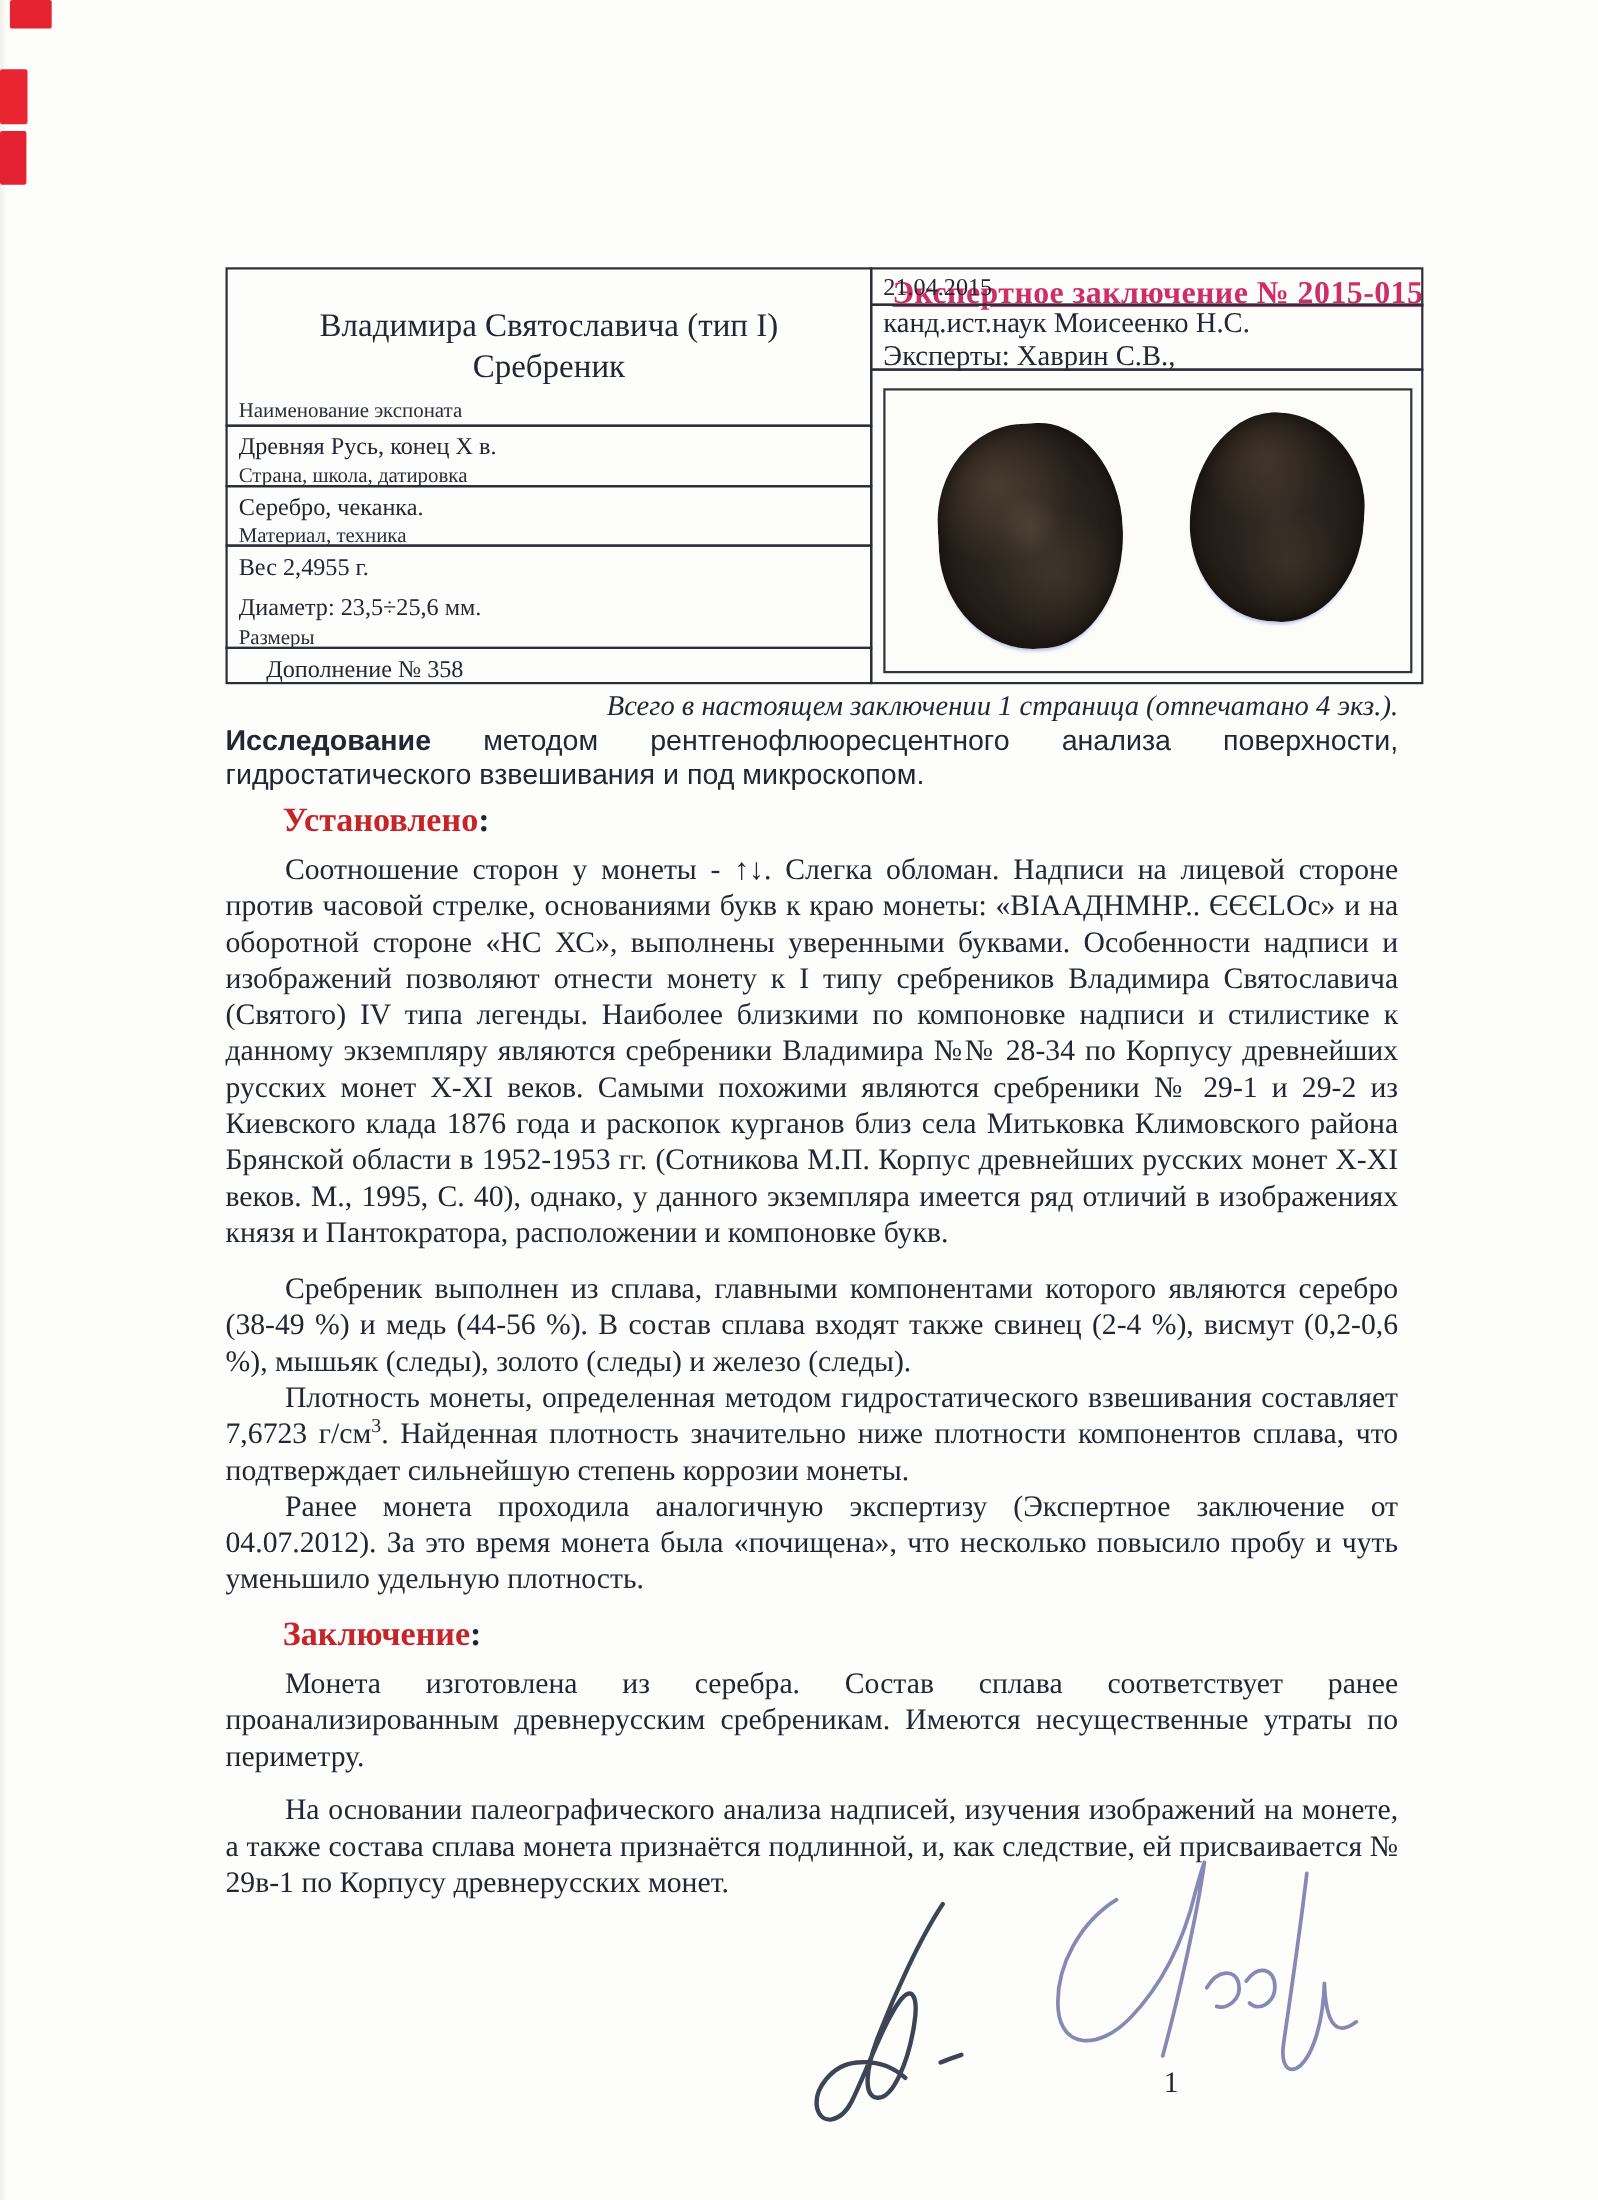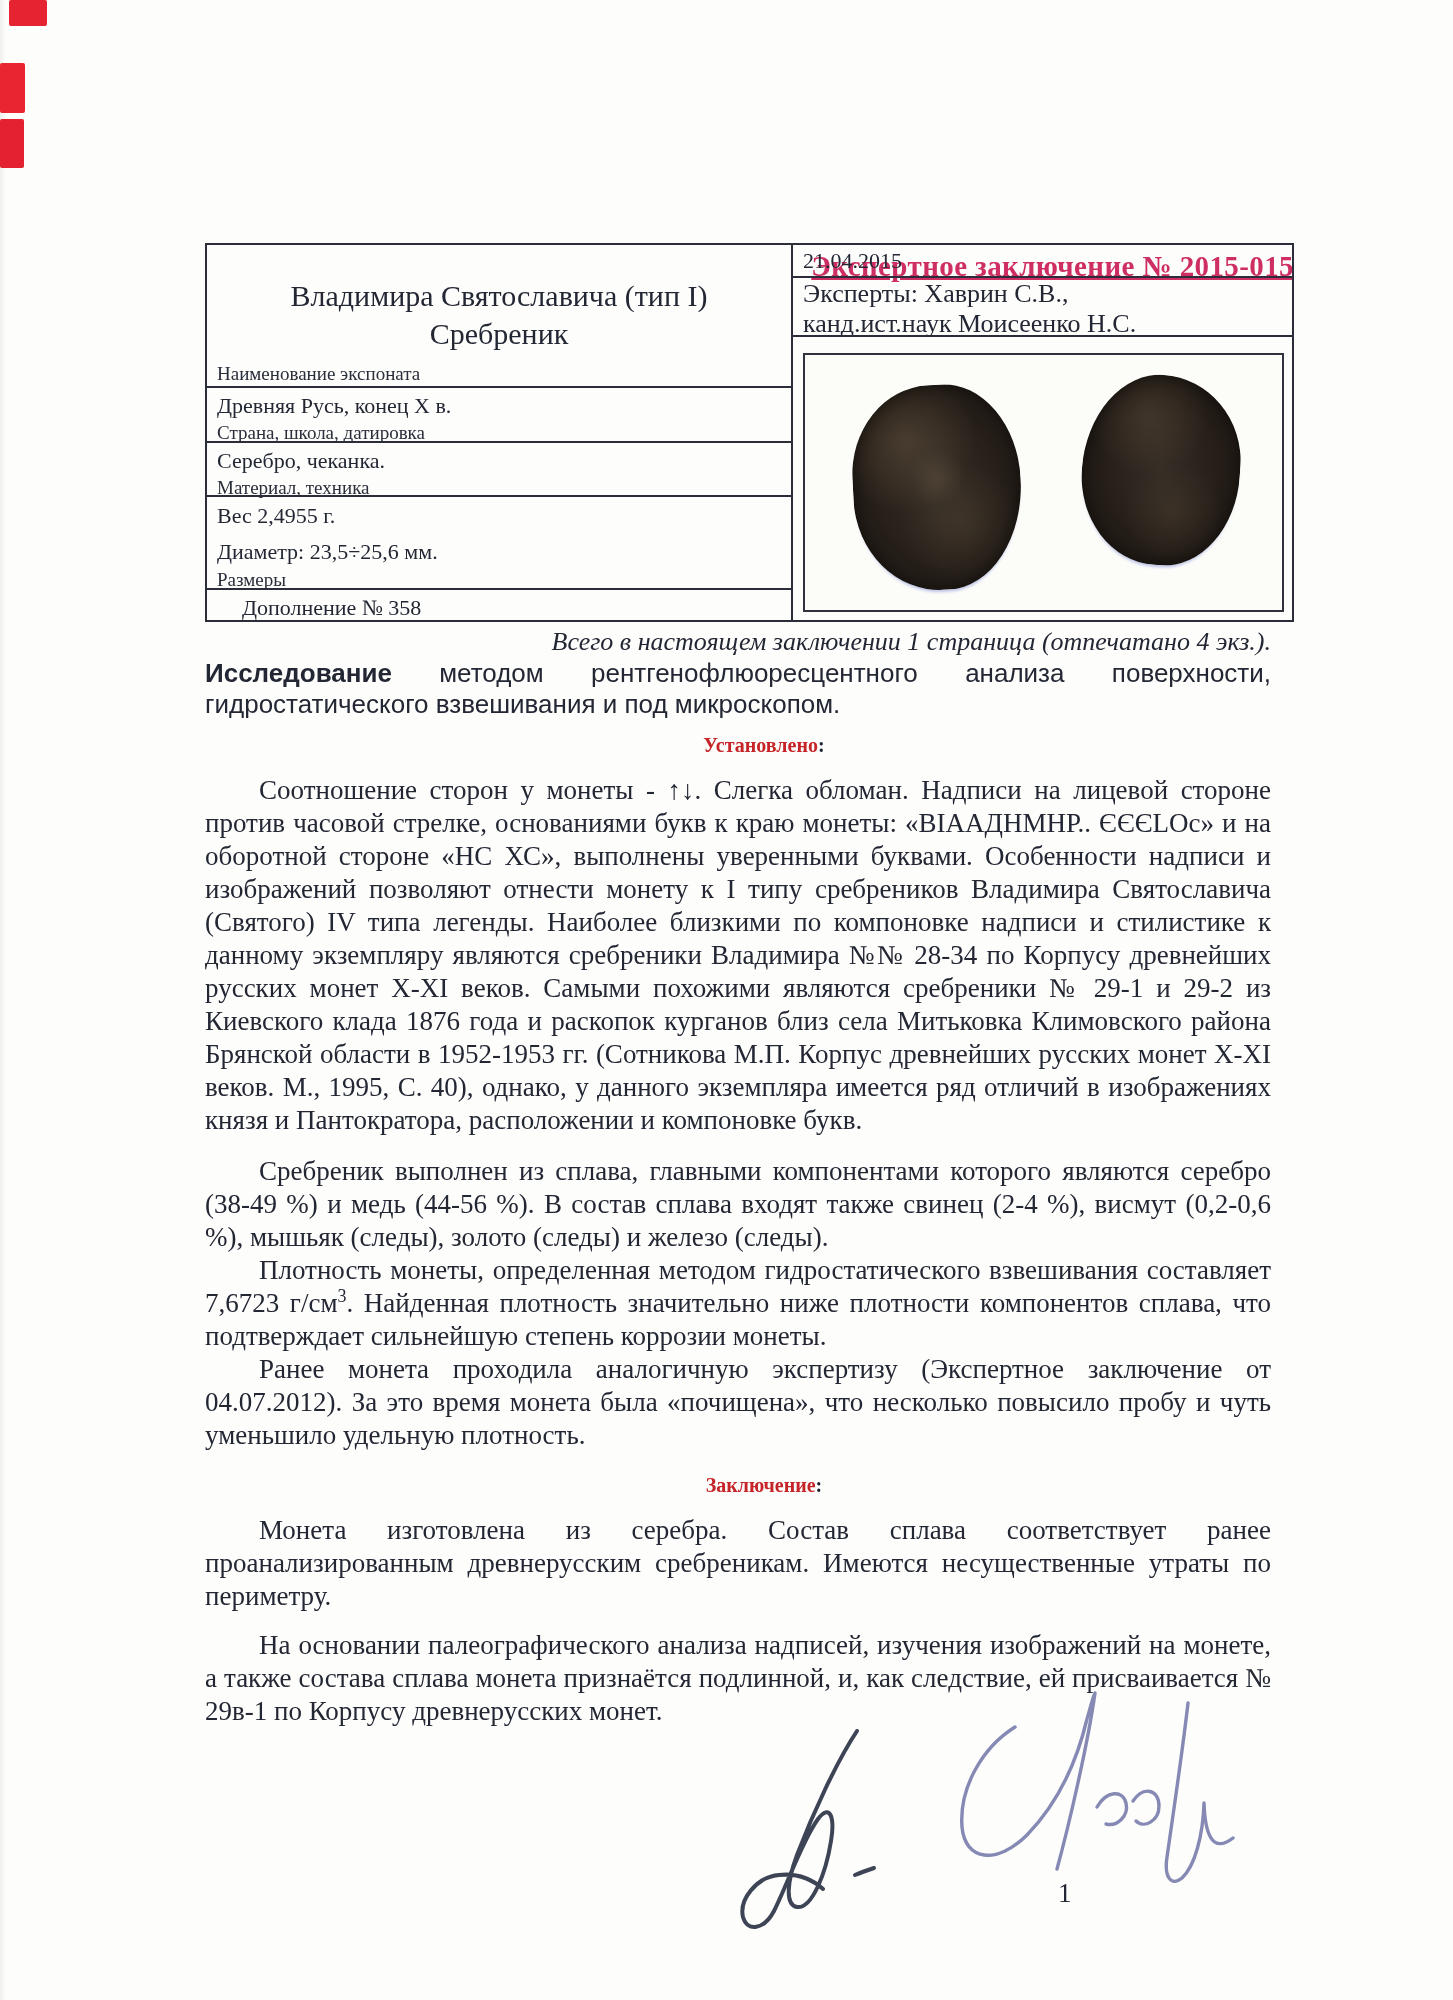--- a/index.html
+++ b/index.html
@@ -85,22 +85,22 @@
   }
   .copies-note{
     text-align:right;font-style:italic;font-size:26px;line-height:30px;
   }
   .method-par{
     font-family:"Liberation Sans", sans-serif;
     font-size:26px;line-height:31px;text-align:justify;
     margin-top:1px;
   }
   .section-heading{
-    font-size:20px;line-height:34px;font-weight:bold;
-    margin:8px 0 12px 52px;text-align:center;
+    font-size:31px;line-height:34px;font-weight:bold;
+    margin:8px 0 12px 52px;text-align:left;
   }
   .section-heading .hw{color:var(--red);}
   .section-heading .hc{color:#1d2433;}
   .body-par{text-indent:54px;}
   .gap-top-lg{margin-top:16px;}
   .gap-bottom{margin-bottom:18px;}
   sup{font-size:18px;line-height:0;}
 
   
   .sig{position:absolute;}
@@ -151,22 +151,22 @@
 
     <div class="cell t-addition">
       <div class="cell-main">Дополнение № 358</div>
     </div>
 
     <div class="cell t-date">
       <div class="cell-main">21.04.2015</div>
     </div>
 
     <div class="cell t-experts">
+      <div class="cell-main">канд.ист.наук Моисеенко Н.С.</div>
       <div class="cell-main">Эксперты: Хаврин С.В.,</div>
-      <div class="cell-main">канд.ист.наук Моисеенко Н.С.</div>
     </div>
 
     <div class="cell t-photos">
       <div class="photo-frame">
         <div class="coin coin-1"></div>
         <div class="coin coin-2"></div>
       </div>
     </div>
 
   </div>

